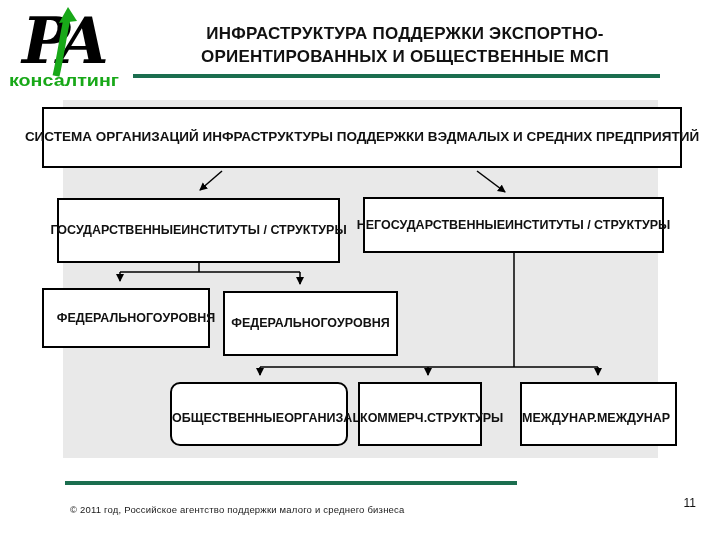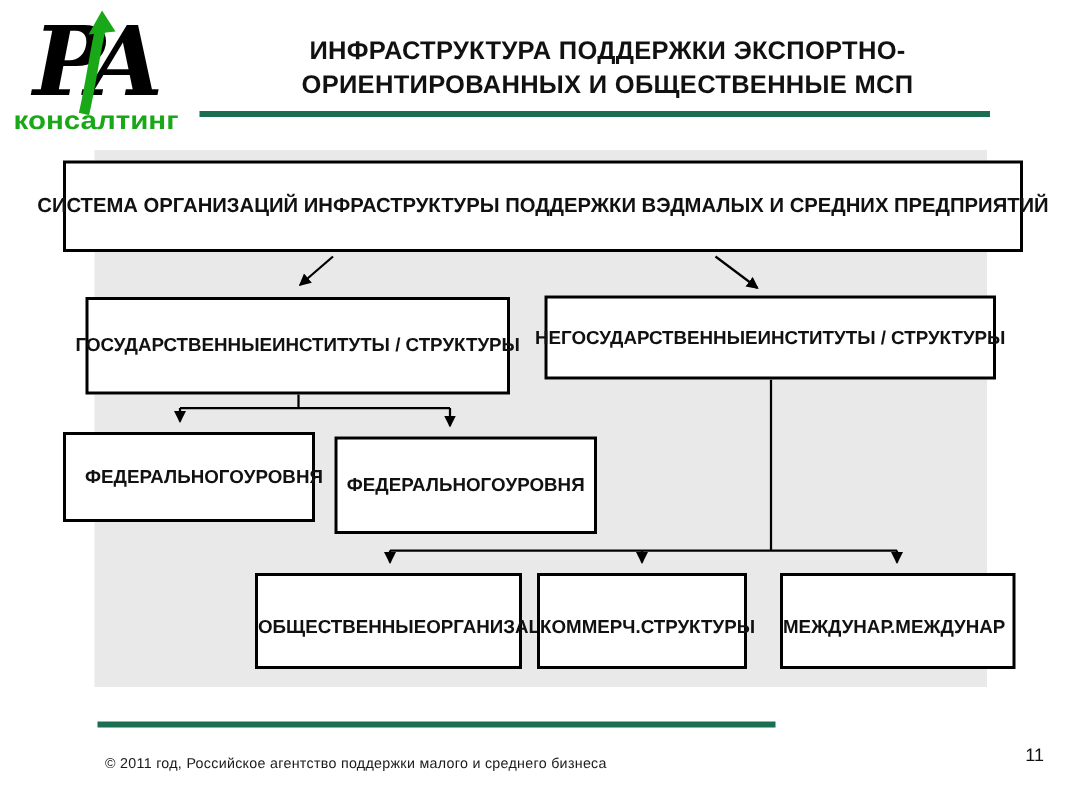--- a/index.html
+++ b/index.html
@@ -25,22 +25,22 @@
     display:flex; flex-direction:row; align-items:center; justify-content:center;
     text-align:center; font-weight:bold; box-sizing:border-box;
   }
   .box span { display:block; white-space:nowrap; }
   .root-box   { left:42px;  top:107px; width:640px; height:61px; font-size:13.5px; line-height:1.8; }
   .gos-box    { left:57px;  top:198px; width:283px; height:65px; font-size:12.5px; line-height:2.0; }
   .neg-box    { left:363px; top:197px; width:301px; height:56px; font-size:12.5px; line-height:1.65; }
   .fed-box    { left:42px;  top:288px; width:168px; height:60px; font-size:12.5px; line-height:1.6;padding-left:20px; }
   .reg-box    { left:223px; top:291px; width:175px; height:65px; font-size:12.5px; line-height:1.95; }
   .lvl4       { top:382px; height:64px; font-size:12.5px; line-height:1.8; justify-content:flex-start; padding-top:8px; }
-  .pub-box    { left:170px; width:178px; }
-  .com-box    { left:358px; width:140px; }
+  .pub-box    { left:170px; width:178px;border-radius:10px; }
+  .com-box    { left:358px; width:124px; }
   .int-box    { left:520px; width:157px; }
 
   .connectors { position:absolute; inset:0; pointer-events:none; }
 
   
   .footer-rule { position:absolute; left:65px; top:481px; width:452px; height:4px; }
   .footer-text {
     position:absolute; left:70px; top:504px; font-size:9.5px; color:#1a1a1a;
     letter-spacing:0.2px; white-space:nowrap;
   }

